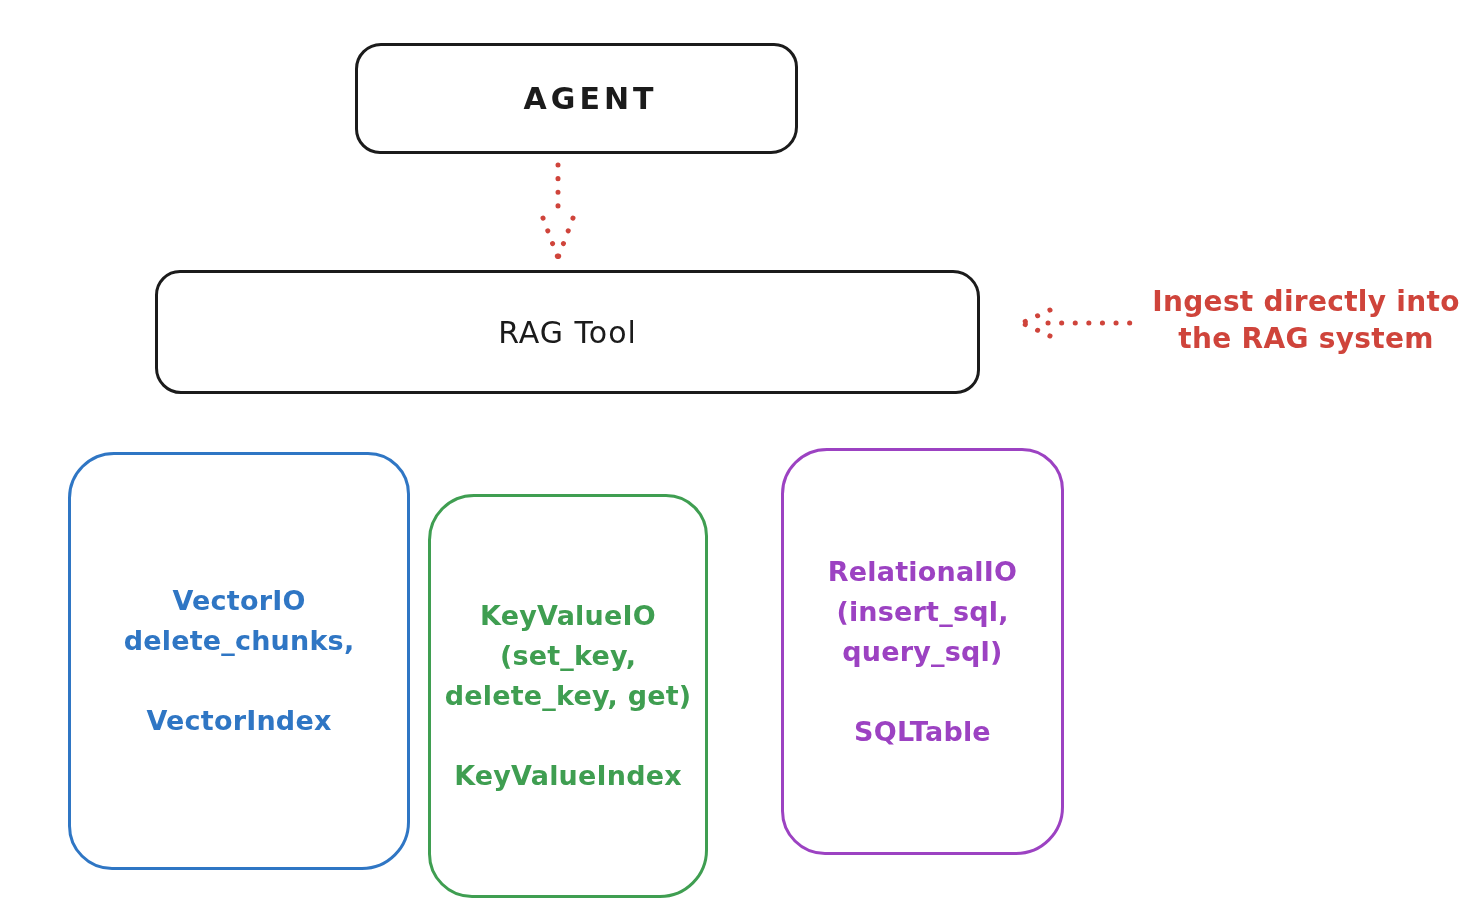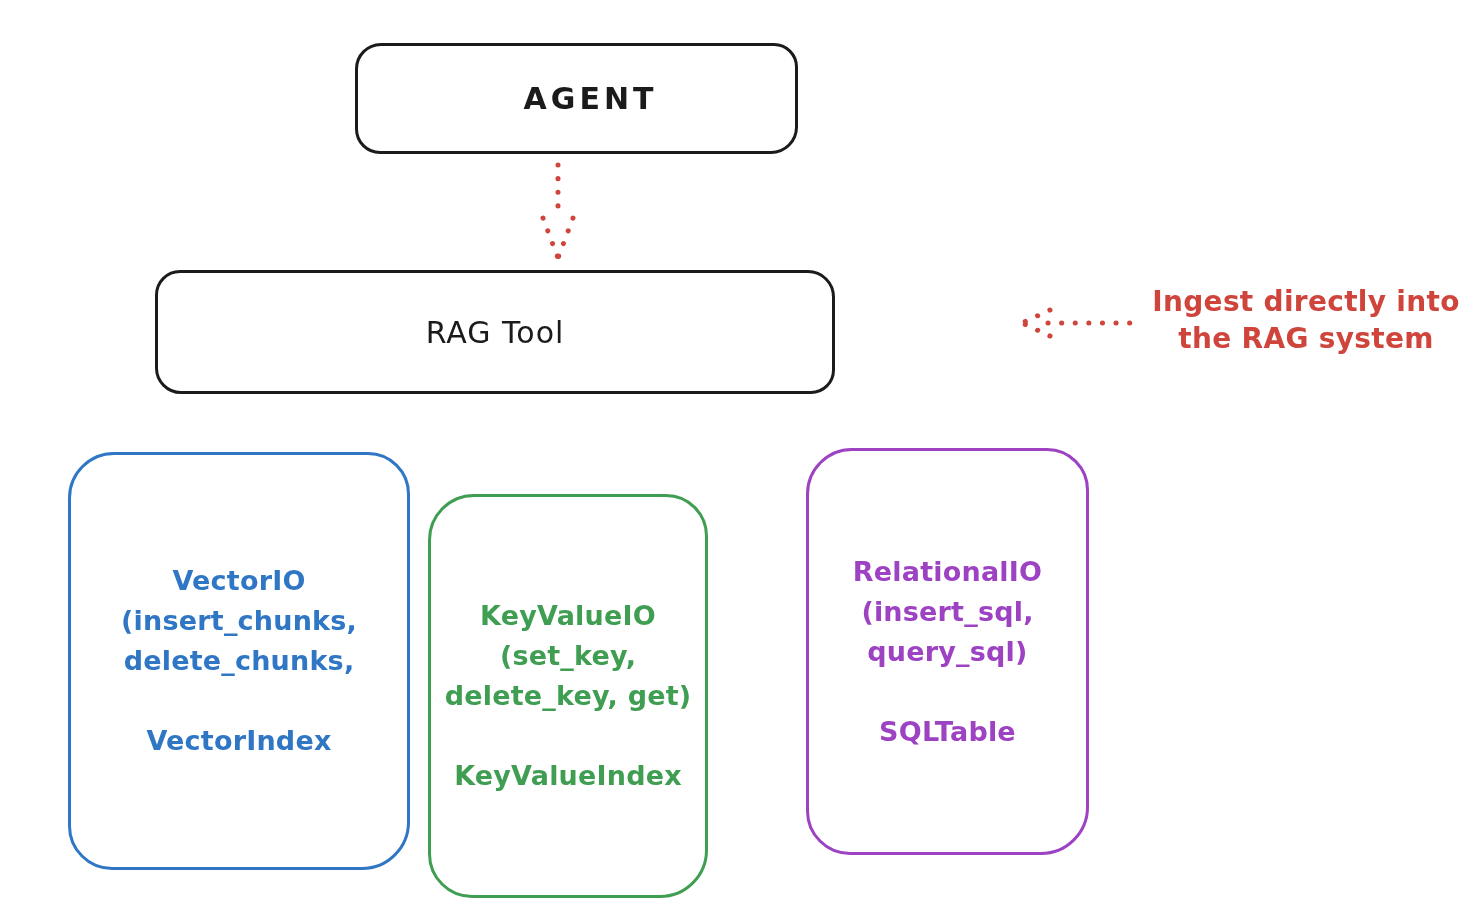--- a/index.html
+++ b/index.html
@@ -32,21 +32,21 @@
   }
   .node-agent .label {
     color: #1b1b1b;
     font-size: 30px;
     font-weight: 600;
     letter-spacing: 4px;
     margin-left: 28px;
   }
   .node-rag {
     left: 155px; top: 270px;
-    width: 680px; height: 124px;
+    width: 825px; height: 124px;
     border: 3.5px solid #1b1b1b;
     border-radius: 25px 27px 24px 26px;
   }
   .node-rag .label {
     color: #1b1b1b;
     font-size: 30px;
     font-weight: 500;
     letter-spacing: 1px;
   }
   
@@ -70,21 +70,21 @@
     color: #2f76c4;
   }
   .node-keyvalue {
     left: 428px; top: 450px;
     width: 280px; height: 404px;
     border-color: #3f9e51;
     color: #3f9e51;
     margin-top: 44px;
   }
   .node-relational {
-    left: 806px; top: 448px;
+    left: 781px; top: 448px;
     width: 283px; height: 407px;
     border-color: #9c42c2;
     color: #9c42c2;
   }
   
   .annotation {
     position: absolute;
     left: 1138px; top: 283px;
     width: 336px;
     text-align: center;
@@ -131,21 +131,20 @@
   </svg>
 
   <div class="annotation">
     <div>Ingest directly into</div>
     <div>the RAG system</div>
   </div>
 
   <div class="box backend node-vector">
     <div class="backend-text">
       <div>VectorIO</div>
-      <div>(insert_chunks,</div>
       <div>delete_chunks,</div>
       <div class="index-line">VectorIndex</div>
     </div>
   </div>
 
   <div class="box backend node-keyvalue">
     <div class="backend-text">
       <div>KeyValueIO</div>
       <div>(set_key,</div>
       <div>delete_key, get)</div>

